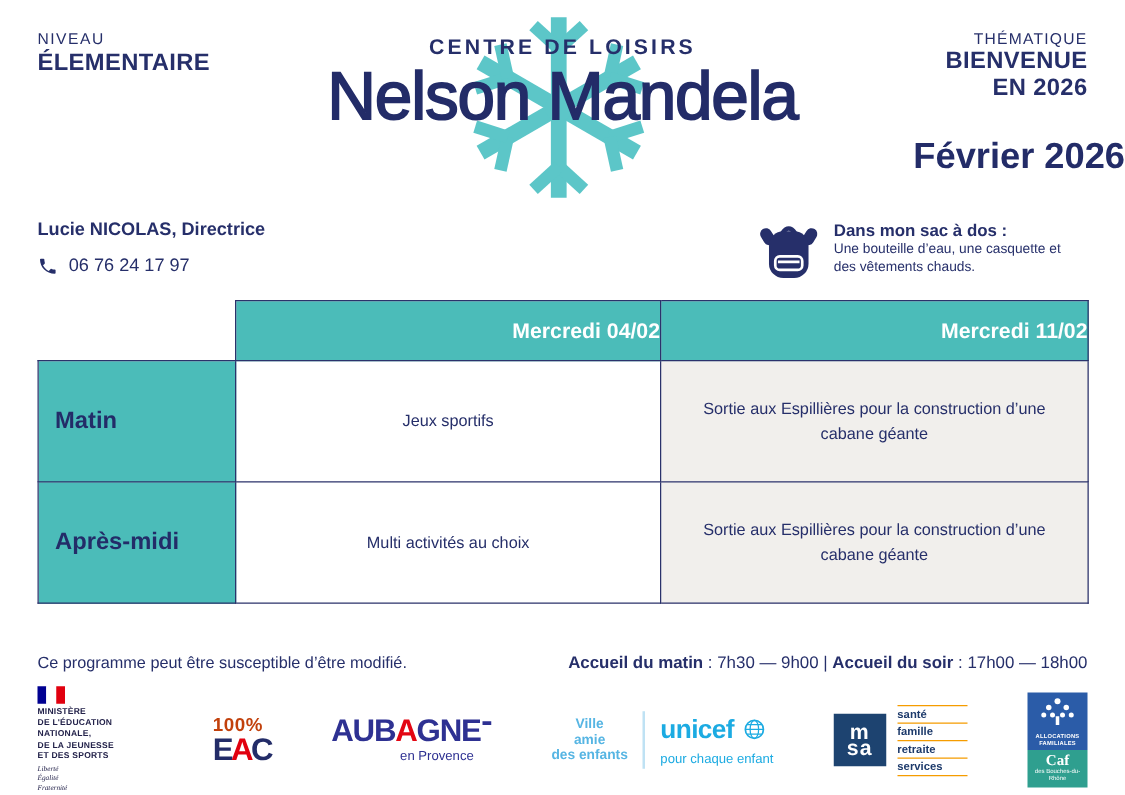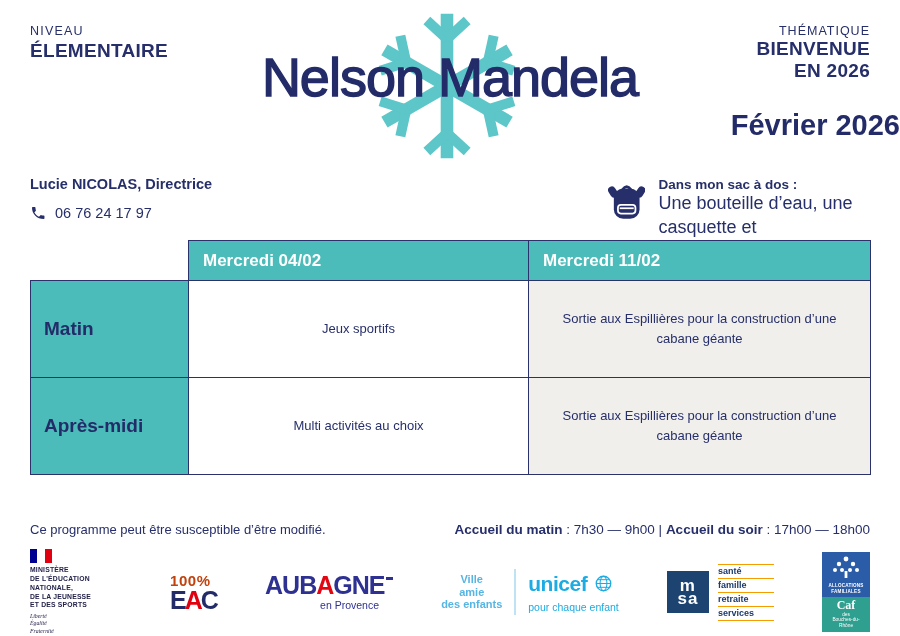--- a/index.html
+++ b/index.html
@@ -24,29 +24,29 @@
       -webkit-text-stroke:1.4px #232c68; }
   .center-sub { position:absolute; top:109px; width:100%; text-align:right;
       font-size:29px; font-weight:bold; color:#232c68; }
   
   .contact { position:absolute; left:30px; top:176px; }
   .contact .name { font-size:14.5px; font-weight:bold; }
   .contact .phone-row { display:flex; align-items:center; gap:9px; margin-top:13px; }
   .contact .phone-row span { font-size:14.5px; }
   .bag { position:absolute; left:608px; top:177px; display:flex; align-items:flex-start; gap:13px; }
   .bag-text .b-title { font-size:13.5px; font-weight:bold; }
-  .bag-text .b-line { font-size:18px; line-height:1.32; }
+  .bag-text .b-line { font-size:11px; line-height:1.32; }
   
   .schedule { position:absolute; left:30px; top:240px; }
   table { border-collapse:collapse; table-layout:fixed; width:840px; }
   col.c0 { width:158px; } col.c1 { width:340px; } col.c2 { width:342px; }
   th, td { border:1px solid #2b326b; vertical-align:middle; }
   .corner { border:none; background:#ffffff; }
   .day-head { background:#4bbcb9; color:#ffffff; font-size:17px; font-weight:bold;
-      text-align:left; padding-left:14px; height:40px; }
+      text-align:right; padding-left:14px; height:48px; }
   .row-head { background:#4bbcb9; color:#232c68; font-size:19px; font-weight:bold;
       text-align:left; padding-left:13px; height:97px; }
   .cell { font-size:13px; text-align:center; color:#262f6a; padding:8px 28px; line-height:1.55; }
   .cell.alt { background:#f1efec; }
   
   .disclaimer { position:absolute; left:30px; top:522px; font-size:13px; }
   .accueil { position:absolute; right:30px; top:522px; font-size:13.5px; }
   .accueil b { font-weight:bold; }
   
   .logos { position:absolute; left:30px; right:30px; top:553px; height:78px;
@@ -84,21 +84,21 @@
   .logo-msa { display:flex; align-items:center; gap:9px; }
   .msa-box { width:42px; height:42px; background:#1d4370; color:#ffffff; display:flex;
       flex-direction:column; align-items:center; justify-content:center; font-weight:bold;
       font-size:17px; line-height:.78; letter-spacing:1px; }
   .msa-services { font-size:9px; font-weight:bold; color:#1d3a6b; width:56px; }
   .msa-services div { border-top:1.5px solid #f59c00; padding:1.5px 0; }
   .msa-services div:last-child { border-bottom:1.5px solid #f59c00; }
   .logo-caf { width:48px; text-align:center; }
   .caf-top { background:#2b5ca8; color:#ffffff; padding:3px 2px 2px; }
   .caf-top .caf-lbl { font-size:4.6px; font-weight:bold; line-height:1.3; letter-spacing:.2px; }
-  .caf-bottom { background:#2f9f8f; color:#ffffff; padding:2px 10px 3px; }
+  .caf-bottom { background:#2f9f8f; color:#ffffff; padding:2px 4px 3px; }
   .caf-bottom .caf-name { font-family:"Liberation Serif", serif; font-size:12px; font-weight:bold; line-height:1; }
   .caf-bottom .caf-sub { font-size:4.8px; line-height:1.25; margin-top:1px; }
 </style>
 </head>
 <body>
 
 <div class="page">
 
   <div class="niveau">
     <div class="small">NIVEAU</div>
@@ -114,20 +114,21 @@
           <line x1="100" y1="44" x2="124" y2="22" stroke-width="12"></line>
         </g>
         <use href="#arm" transform="rotate(60 100 100)"></use>
         <use href="#arm" transform="rotate(120 100 100)"></use>
         <use href="#arm" transform="rotate(180 100 100)"></use>
         <use href="#arm" transform="rotate(240 100 100)"></use>
         <use href="#arm" transform="rotate(300 100 100)"></use>
       </g>
       <circle cx="100" cy="100" r="13" fill="#5cc6c8"></circle>
     </svg>
+    <div class="center-label">CENTRE DE LOISIRS</div>
     <div class="center-title">Nelson Mandela</div>
     <div class="center-sub">Février 2026</div>
   </div>
 
   <div class="thematique">
     <div class="small">THÉMATIQUE</div>
     <div class="big">BIENVENUE</div>
     <div class="big">EN 2026</div>
   </div>
 

